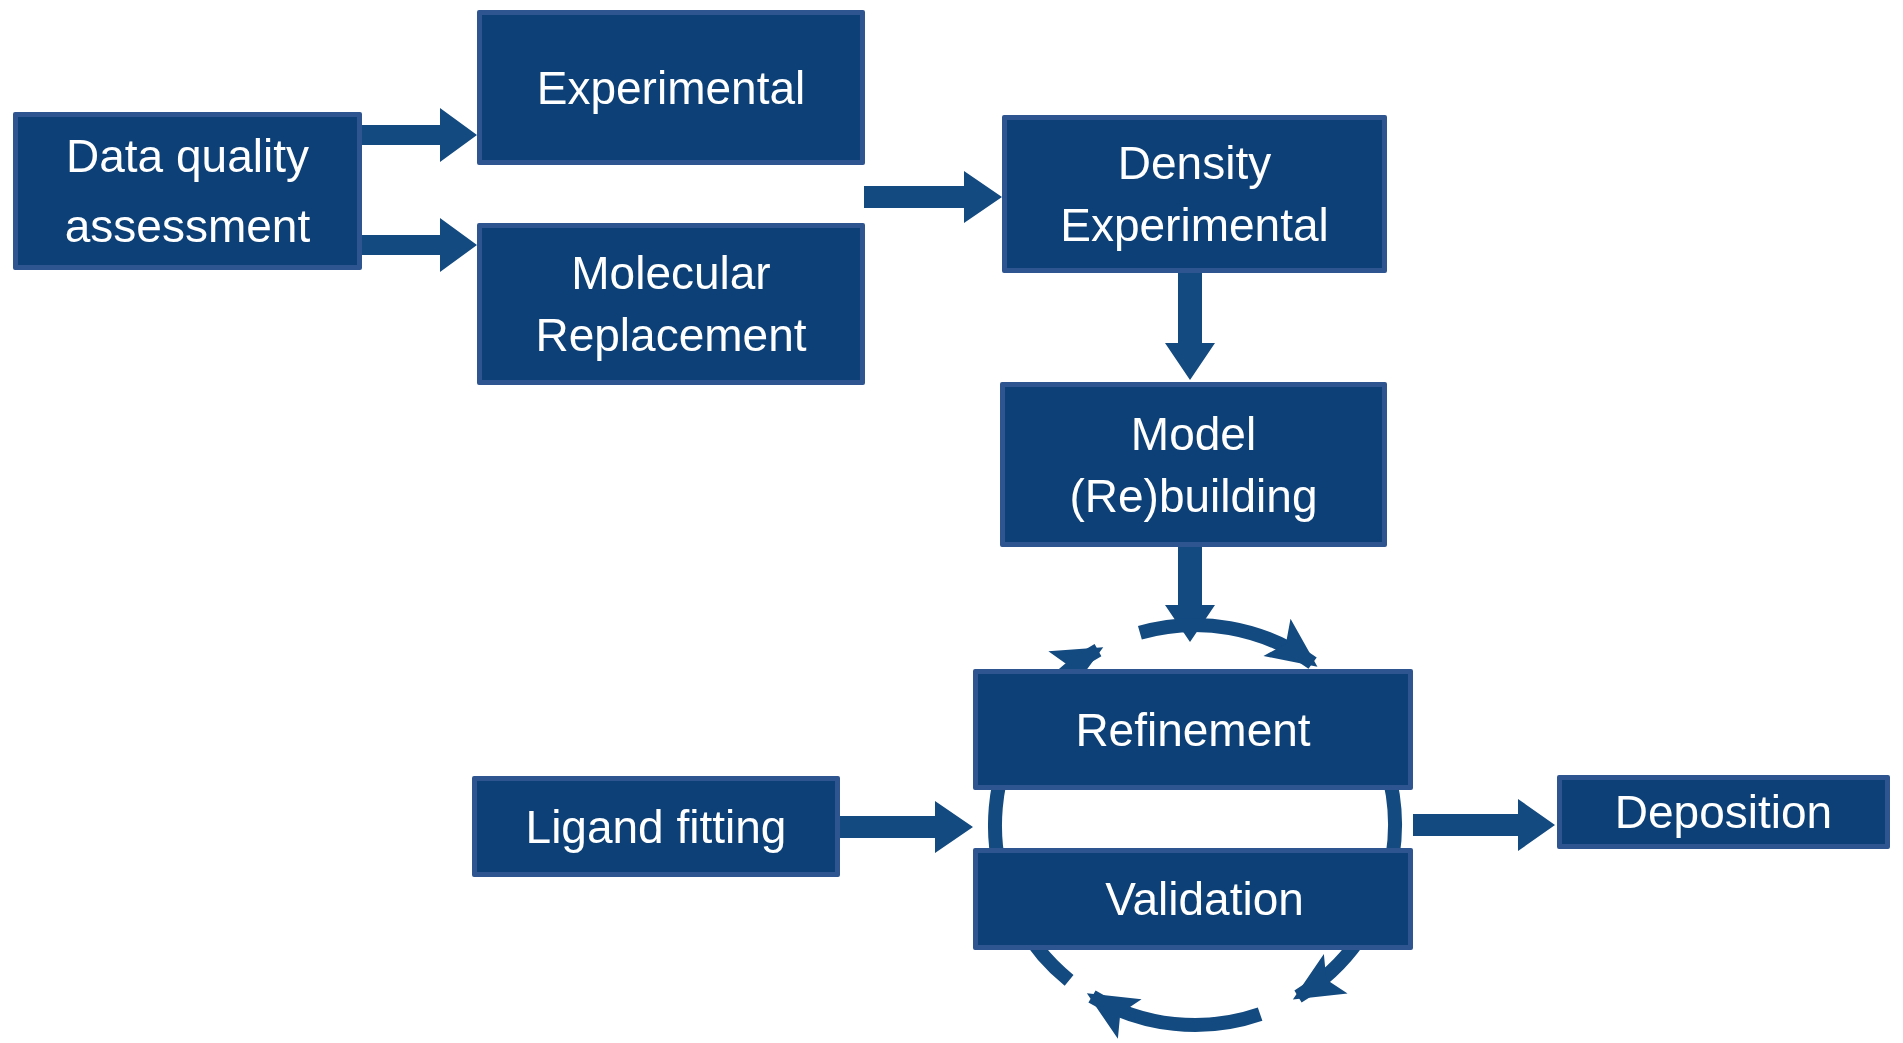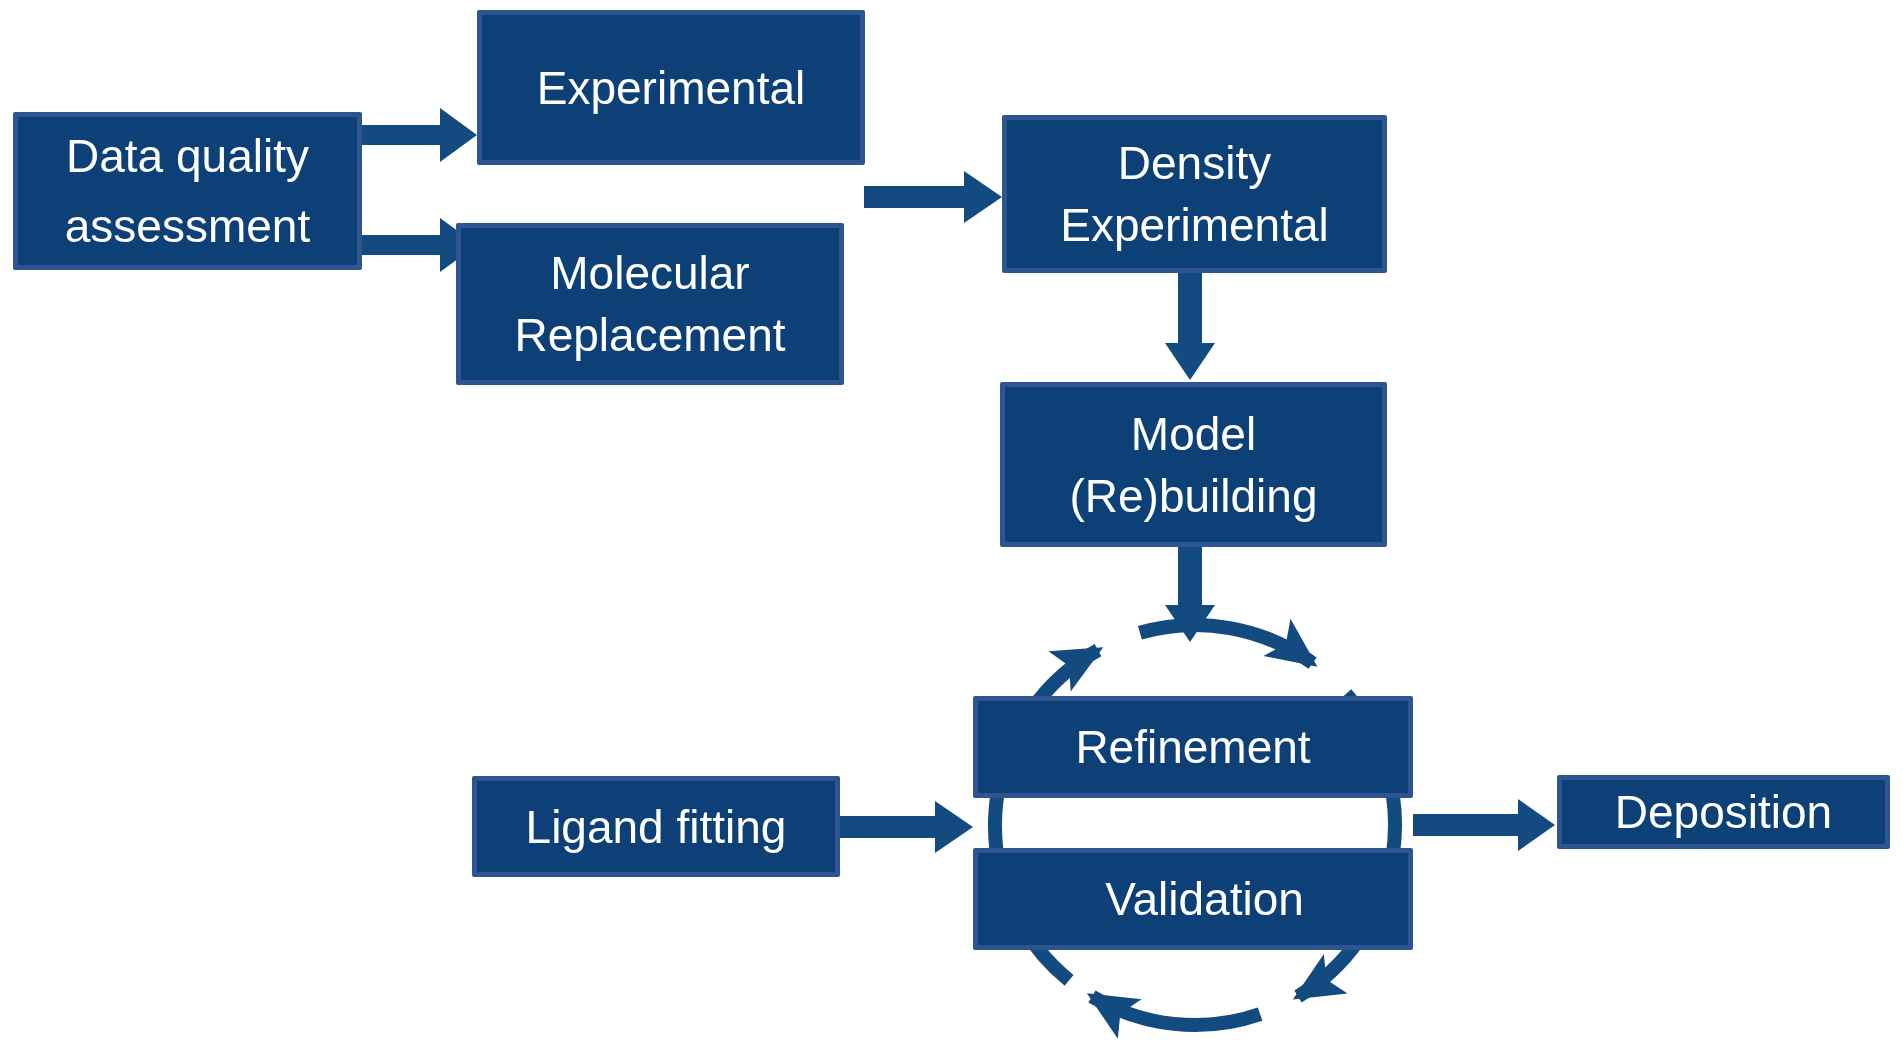--- a/index.html
+++ b/index.html
@@ -49,36 +49,36 @@
 
   <div class="node" style="left:13px;top:112px;width:349px;height:158px;gap:8px;">
     <div class="line">Data quality</div>
     <div class="line">assessment</div>
   </div>
 
   <div class="node" style="left:477px;top:10px;width:388px;height:155px;">
     <div class="line">Experimental</div>
   </div>
 
-  <div class="node" style="left:456px;top:223px;width:388px;height:162px;">
+  <div class="node" style="left:477px;top:223px;width:388px;height:162px;">
     <div class="line">Molecular</div>
     <div class="line">Replacement</div>
   </div>
 
   <div class="node" style="left:1002px;top:115px;width:385px;height:158px;">
     <div class="line">Density</div>
     <div class="line">Experimental</div>
   </div>
 
   <div class="node" style="left:1000px;top:382px;width:387px;height:165px;">
     <div class="line">Model</div>
     <div class="line">(Re)building</div>
   </div>
 
-  <div class="node" style="left:973px;top:696px;width:440px;height:102px;justify-content:center;">
+  <div class="node" style="left:973px;top:669px;width:440px;height:121px;justify-content:center;">
     <div class="line">Refinement</div>
   </div>
 
   <div class="node" style="left:973px;top:848px;width:440px;height:102px;padding-left:23px;">
     <div class="line">Validation</div>
   </div>
 
   <div class="node" style="left:472px;top:776px;width:368px;height:101px;">
     <div class="line">Ligand fitting</div>
   </div>

